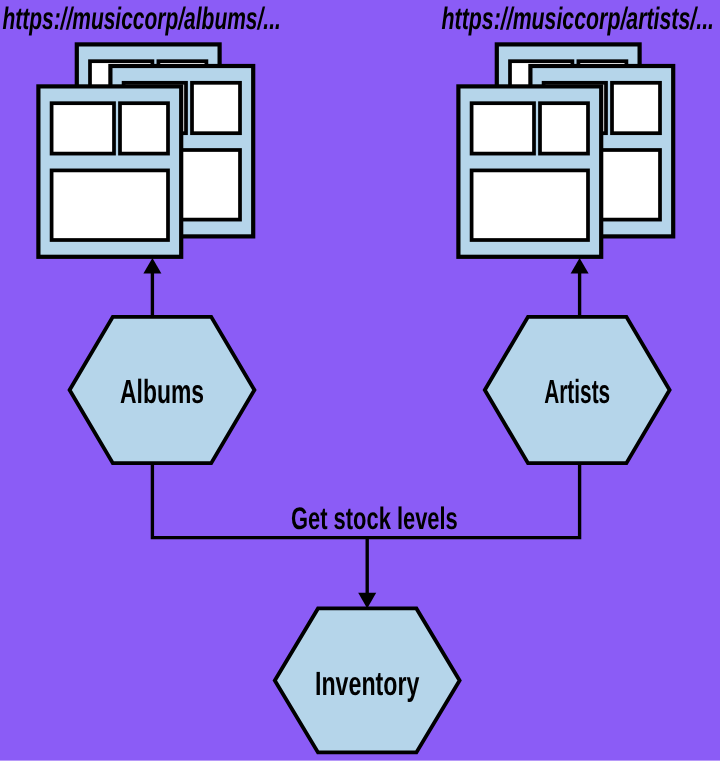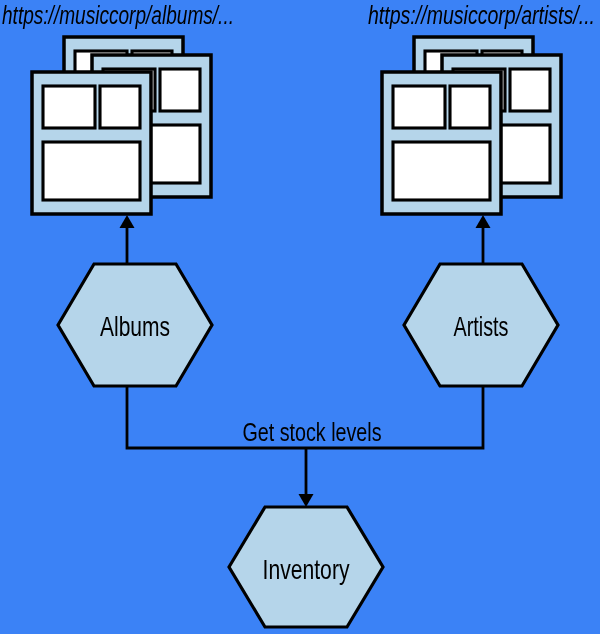--- a/index.html
+++ b/index.html
@@ -4,22 +4,23 @@
 <style>
   html, body {
     margin: 0;
     padding: 0;
     background: #ffffff;
   }
   .canvas {
     position: relative;
     width: 600px;
     height: 634px;
-    background: #3b82f6;
+    background: #8b5cf6;
     overflow: hidden;
+    font-weight: bold;
   }
   svg { display: block; }
 
   
   .pg  { stroke: #000; stroke-width: 3.5px; }
   .bx  { stroke: #000; stroke-width: 3.1px; }
 
   
   .hex { stroke: #000; stroke-width: 3.2px; }
 

